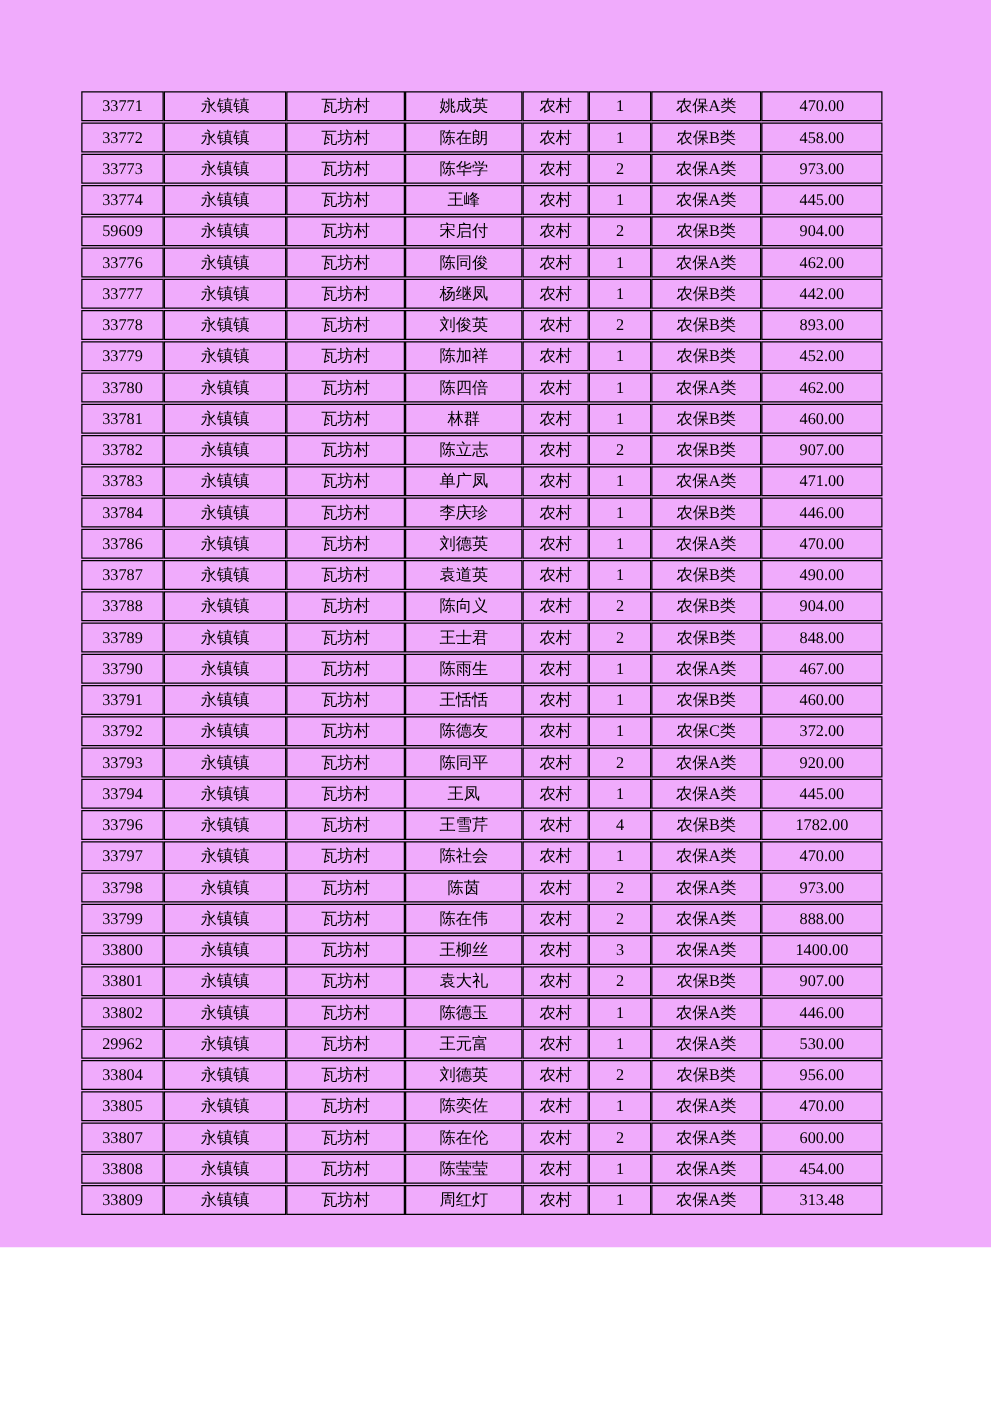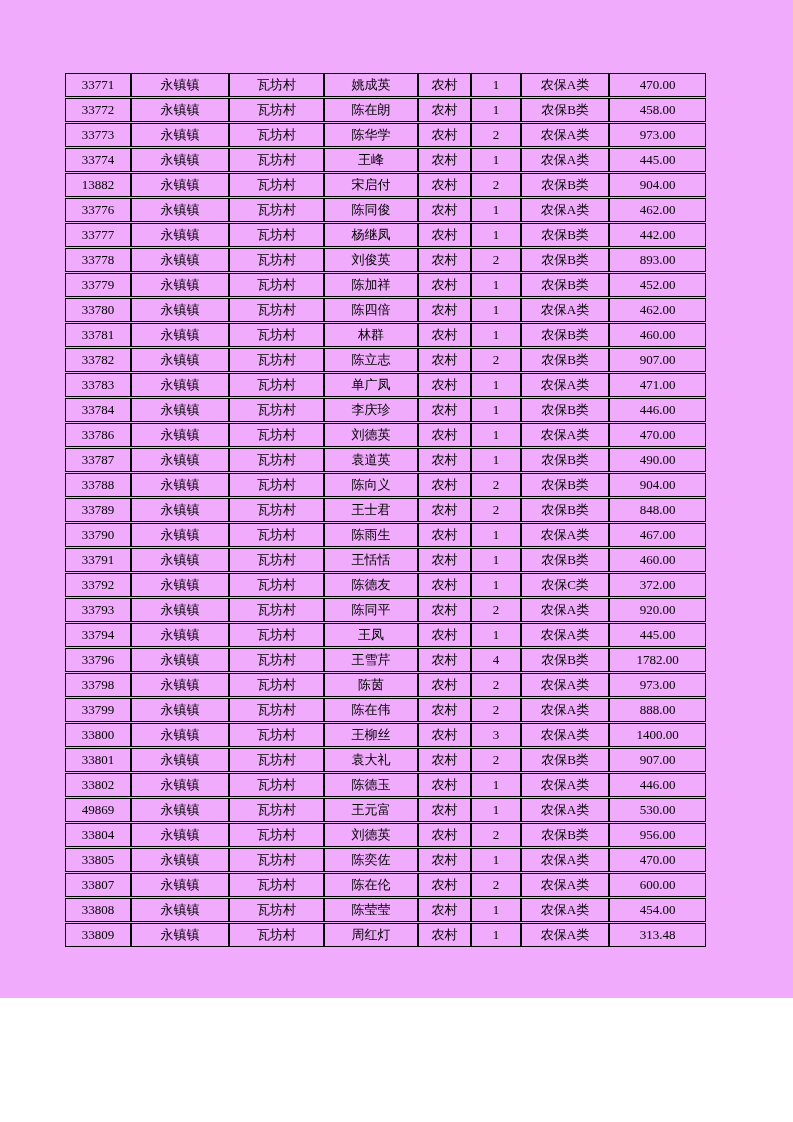--- a/index.html
+++ b/index.html
@@ -95,21 +95,21 @@
     <td>33774</td>
     <td>永镇镇</td>
     <td>瓦坊村</td>
     <td>王峰</td>
     <td>农村</td>
     <td>1</td>
     <td>农保A类</td>
     <td>445.00</td>
   </tr>
         <tr>
-    <td>13882</td>
+    <td>59609</td>
     <td>永镇镇</td>
     <td>瓦坊村</td>
     <td>宋启付</td>
     <td>农村</td>
     <td>2</td>
     <td>农保B类</td>
     <td>904.00</td>
   </tr>
         <tr>
     <td>33776</td>
@@ -295,20 +295,30 @@
     <td>33796</td>
     <td>永镇镇</td>
     <td>瓦坊村</td>
     <td>王雪芹</td>
     <td>农村</td>
     <td>4</td>
     <td>农保B类</td>
     <td>1782.00</td>
   </tr>
         <tr>
+    <td>33797</td>
+    <td>永镇镇</td>
+    <td>瓦坊村</td>
+    <td>陈社会</td>
+    <td>农村</td>
+    <td>1</td>
+    <td>农保A类</td>
+    <td>470.00</td>
+  </tr>
+        <tr>
     <td>33798</td>
     <td>永镇镇</td>
     <td>瓦坊村</td>
     <td>陈茵</td>
     <td>农村</td>
     <td>2</td>
     <td>农保A类</td>
     <td>973.00</td>
   </tr>
         <tr>
@@ -345,21 +355,21 @@
     <td>33802</td>
     <td>永镇镇</td>
     <td>瓦坊村</td>
     <td>陈德玉</td>
     <td>农村</td>
     <td>1</td>
     <td>农保A类</td>
     <td>446.00</td>
   </tr>
         <tr>
-    <td>49869</td>
+    <td>29962</td>
     <td>永镇镇</td>
     <td>瓦坊村</td>
     <td>王元富</td>
     <td>农村</td>
     <td>1</td>
     <td>农保A类</td>
     <td>530.00</td>
   </tr>
         <tr>
     <td>33804</td>

